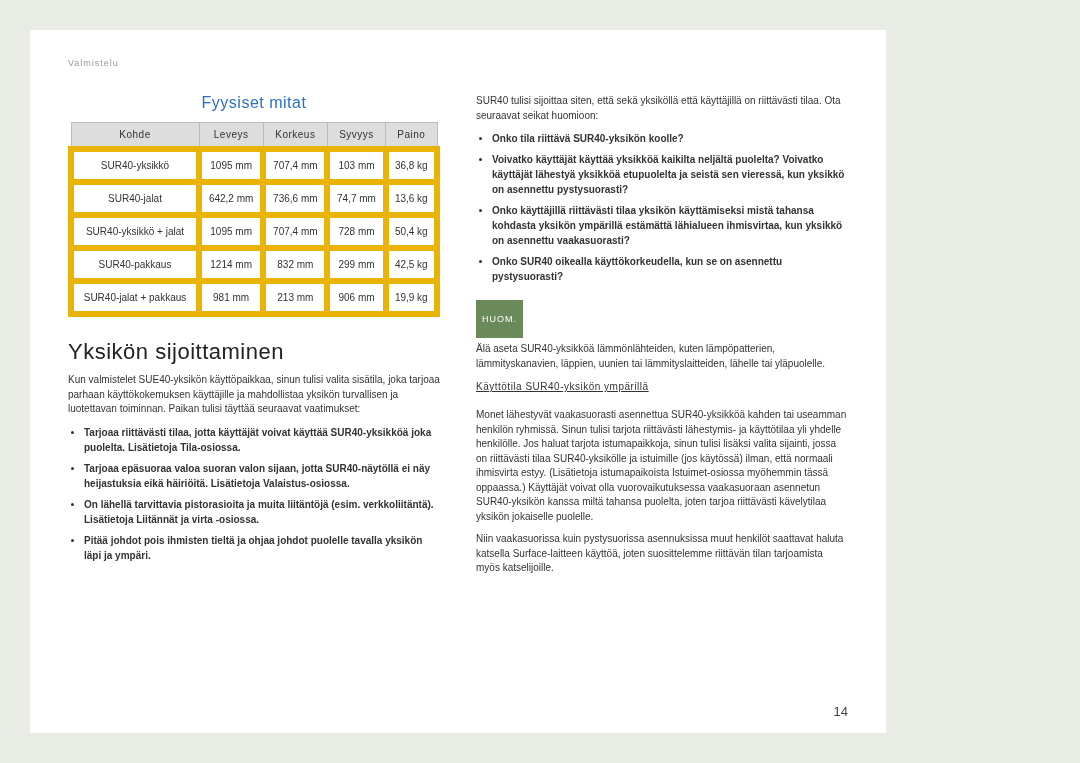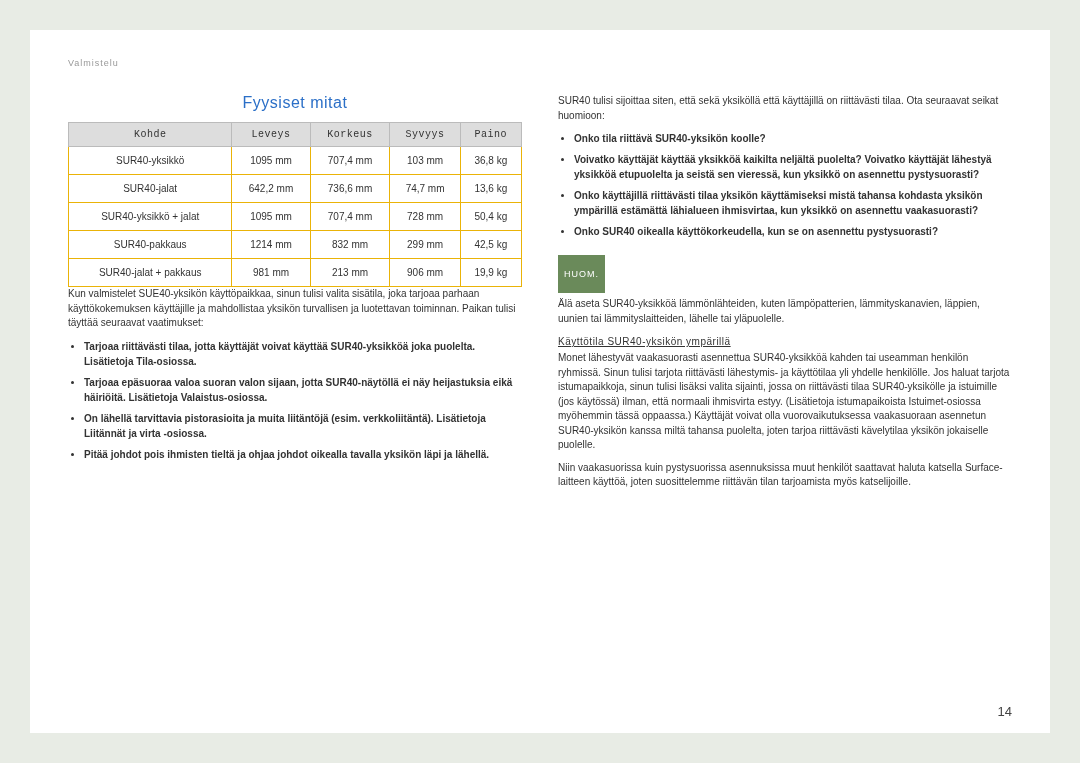--- a/index.html
+++ b/index.html
@@ -1,56 +1,56 @@
 <!DOCTYPE html>
 <html><head>
 <meta charset="utf-8">
 <style>
   * { box-sizing: border-box; margin: 0; padding: 0; }
   html, body { width: 1080px; height: 763px; }
   body { background: #e8ece5; font-family: Arial, Helvetica, sans-serif; color: #333; }
   .page {
     background: #fff;
-    width: 1020px;
+    width: 856px;
     height: 703px;
     margin: 30px;
     padding: 28px 38px 20px 38px;
     position: relative;
   }
   .header-label {
     font-size: 9px;
     letter-spacing: 1px;
     color: #999;
     margin-bottom: 26px;
   }
   .columns { display: flex; gap: 36px; }
   .col { flex: 1; }
   h2.blue { color: #2b6fc7; font-size: 16px; font-weight: normal; letter-spacing: 0.5px; margin-bottom: 10px; text-align: center; }
   h1.section { font-size: 22px; font-weight: normal; letter-spacing: 0.5px; margin: 22px 0 8px 0; color: #222; }
   p { font-size: 10px; line-height: 1.45; color: #333; margin-bottom: 8px; }
   ul { list-style: disc; padding-left: 16px; margin-bottom: 8px; font-weight: bold; }
   li { font-size: 10px; line-height: 1.5; color: #333; margin-bottom: 6px; }
   table { border-collapse: collapse; width: 100%; font-size: 10px; }
-  th { background: #ddd; border: 1px solid #bbb; padding: 6px 4px; font-weight: normal; color: #333; letter-spacing: 0.5px; font-family: Liberation Mono, monospace; }
-  td { border: 1px solid #eab308; padding: 8px 4px; text-align: center; }
+  th { background: #ddd; border: 1px solid #bbb; padding: 6px 4px; font-weight: normal; color: #333; letter-spacing: 0.5px; }
+  td { border: 6px solid #eab308; padding: 8px 4px; text-align: center; }
   td:first-child { text-align: center; }
   .note-badge {
     display: inline-block;
     background: #6a8a5a;
     color: #fff;
     font-size: 9px;
     padding: 14px 6px;
     letter-spacing: 1px;
     margin: 8px 0 4px 0;
   }
   .sub-u {
     font-size: 10px;
     text-decoration: underline;
     letter-spacing: 0.5px;
-    margin: 10px 0 4px 0;
+    margin: 10px 0 16px 0;
     color: #333;
     display: block;
   }
   .pagenum {
     position: absolute;
     bottom: 14px;
     right: 38px;
     font-size: 13px;
     color: #444;
   }
@@ -108,26 +108,27 @@
           <tr>
             <td>SUR40-jalat + pakkaus</td>
             <td>981 mm</td>
             <td>213 mm</td>
             <td>906 mm</td>
             <td>19,9 kg</td>
           </tr>
         </tbody>
       </table>
 
+      <h1 class="section">Yksikön sijoittaminen</h1>
       <p>Kun valmistelet SUE40-yksikön käyttöpaikkaa, sinun tulisi valita sisätila, joka tarjoaa parhaan käyttökokemuksen käyttäjille ja mahdollistaa yksikön turvallisen ja luotettavan toiminnan. Paikan tulisi täyttää seuraavat vaatimukset:</p>
       <ul>
         <li>Tarjoaa riittävästi tilaa, jotta käyttäjät voivat käyttää SUR40-yksikköä joka puolelta. Lisätietoja Tila-osiossa.</li>
         <li>Tarjoaa epäsuoraa valoa suoran valon sijaan, jotta SUR40-näytöllä ei näy heijastuksia eikä häiriöitä. Lisätietoja Valaistus-osiossa.</li>
         <li>On lähellä tarvittavia pistorasioita ja muita liitäntöjä (esim. verkkoliitäntä). Lisätietoja Liitännät ja virta -osiossa.</li>
-        <li>Pitää johdot pois ihmisten tieltä ja ohjaa johdot oikealla tavalla yksikön läpi ja lähellä.</li>
+        <li>Pitää johdot pois ihmisten tieltä ja ohjaa johdot puolelle tavalla yksikön läpi ja ympäri.</li>
       </ul>
     </div>
 
     <div class="col">
       <p>SUR40 tulisi sijoittaa siten, että sekä yksiköllä että käyttäjillä on riittävästi tilaa. Ota seuraavat seikat huomioon:</p>
       <ul>
         <li>Onko tila riittävä SUR40-yksikön koolle?</li>
         <li>Voivatko käyttäjät käyttää yksikköä kaikilta neljältä puolelta? Voivatko käyttäjät lähestyä yksikköä etupuolelta ja seistä sen vieressä, kun yksikkö on asennettu pystysuorasti?</li>
         <li>Onko käyttäjillä riittävästi tilaa yksikön käyttämiseksi mistä tahansa kohdasta yksikön ympärillä estämättä lähialueen ihmisvirtaa, kun yksikkö on asennettu vaakasuorasti?</li>
         <li>Onko SUR40 oikealla käyttökorkeudella, kun se on asennettu pystysuorasti?</li>

